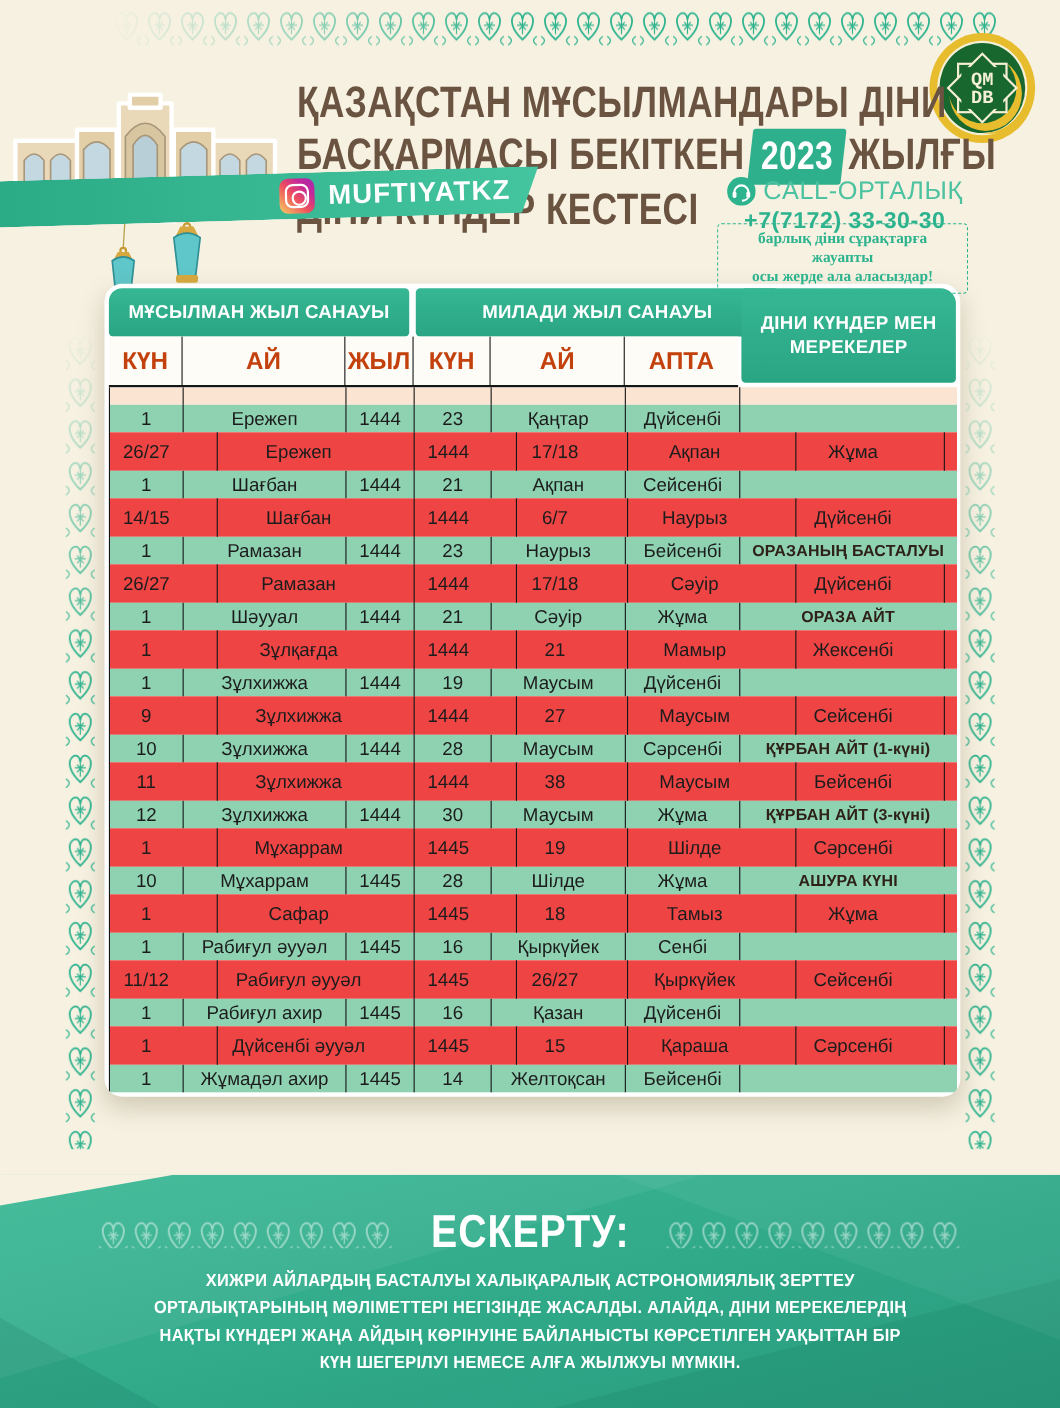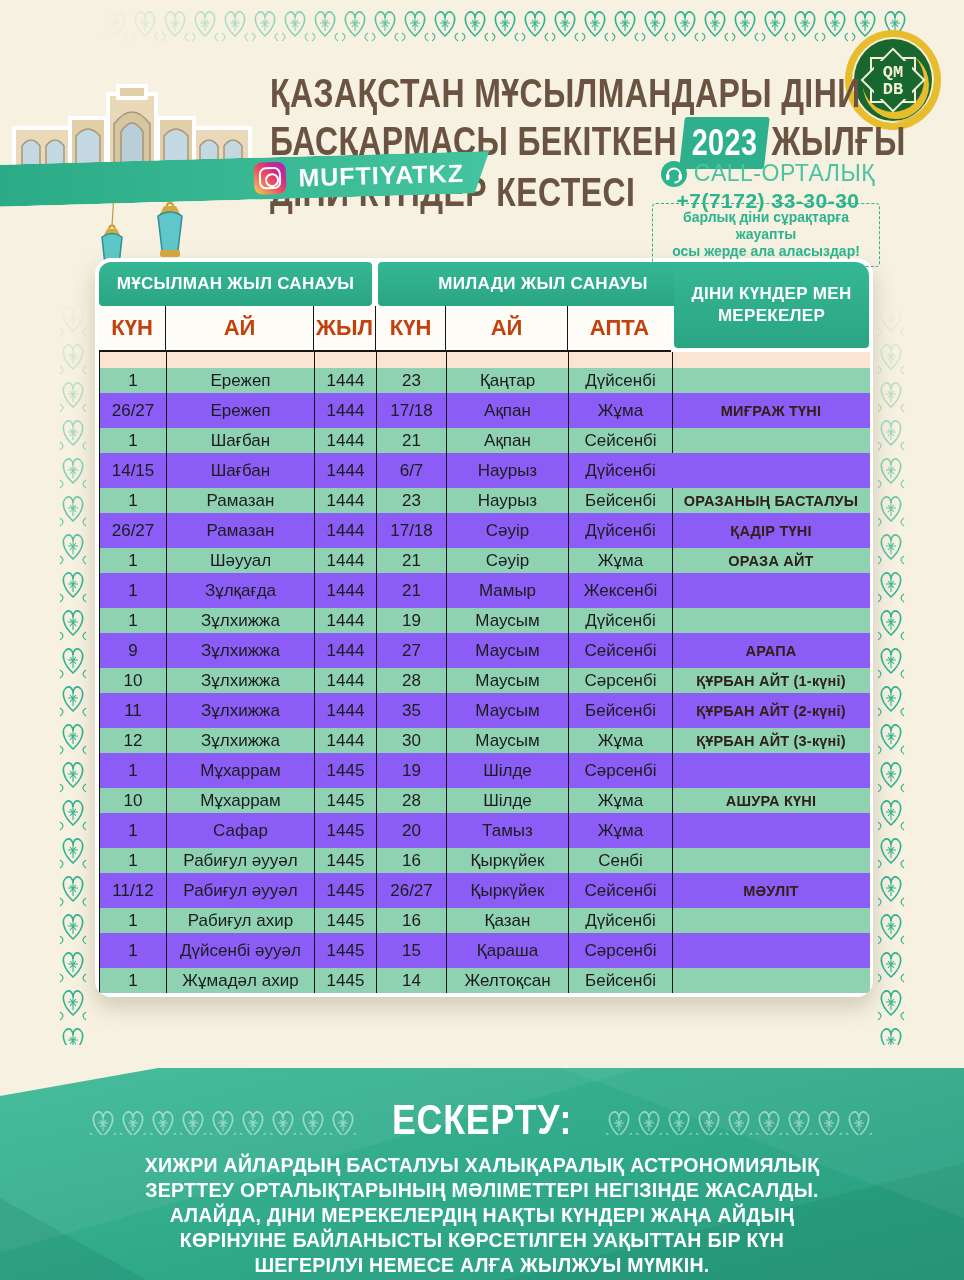--- a/index.html
+++ b/index.html
@@ -34,21 +34,21 @@
              background:linear-gradient(45deg,#f7d060 0%,#ee4f5e 45%,#c62995 72%,#a62ab5 100%); }
   .ig-icon::before { content:""; position:absolute; inset:5px; border:2px solid #fff; border-radius:7px; }
   .ig-icon::after { content:""; position:absolute; left:11px; top:11px; width:10px; height:10px; border:2px solid #fff; border-radius:50%; }
   .ribbon-text { color:#fff; font-size:25px; font-weight:700; letter-spacing:1px; }
 
   .call-block { position:absolute; left:648px; top:160px; width:240px; z-index:3; text-align:center; }
   .call-row { display:flex; align-items:center; justify-content:center; gap:7px; }
   .call-label { color:#4cc2a0; font-size:23px; letter-spacing:.5px; }
   .call-phone { color:#2db38e; font-size:21px; font-weight:700; margin-top:2px; letter-spacing:.5px; }
   .dash-note { position:absolute; left:652px; top:203px; width:228px; z-index:3;
-               border:1.6px dashed #2db38e; border-radius:4px; padding:5px 8px 6px; text-align:center; }
+               border:1.6px dashed #2db38e; border-radius:4px; padding:5px 8px 6px; text-align:center;font-family:Liberation Serif, serif; }
   .dash-note div { color:#2db38e; font-size:14px; font-weight:700; line-height:17px; }
 
   
   .card { position:absolute; left:95px; top:258px; width:778px; height:739px; z-index:2;
           background:#fff; border-radius:16px; padding:4px; overflow:hidden;
           box-shadow:0 10px 22px rgba(110,100,70,.28); }
   .thead { position:relative; height:90px; }
   .gh { position:absolute; top:0; height:44px; background:linear-gradient(180deg,#36b793,#2aa583);
         color:#fff; font-weight:700; font-size:17px; letter-spacing:.3px;
         display:flex; align-items:center; justify-content:center; text-align:center; }
@@ -58,37 +58,37 @@
   .subhead { position:absolute; left:0; top:44px; width:572px; height:46px; background:#fdfcf7;
              display:grid; grid-template-columns:66px 148px 62px 70px 122px 104px;
              border-bottom:2.2px solid #161616; }
   .subhead span { display:flex; align-items:center; justify-content:center;
                   font-size:22px; font-weight:700; color:#c2410c; }
   .subhead span + span { border-left:1.6px solid #161616; }
 
   .data-area { border-left:1.4px solid #161616; width:771px; }
   .trow { display:grid; grid-template-columns:66px 148px 62px 70px 122px 104px 197px; }
   .trow.green { background:#8ed2b2; height:25px; }
-  .trow.peach { background:#8b5cf6; height:35px; }
+  .trow.peach { background:#ef4444; height:35px;gap:31px; }
   .trow.spacer { background:#fbe5d2; height:16px; }
   .trow .c { display:flex; align-items:center; justify-content:center;
              font-size:17px; color:#1c1c1c; overflow:hidden; }
   .trow .c + .c { border-left:1.4px solid #161616; }
   .trow .c-hol { font-size:14.5px; font-weight:600; color:#2e2118; letter-spacing:.2px; }
 
   
   .footer { position:absolute; left:0; top:1052px; width:964px; height:228px; z-index:2;margin-top:16px; }
   .footer-bg { position:absolute; inset:0; }
   .footer-titlerow { position:absolute; left:0; top:28px; width:100%; display:flex;
                      align-items:center; justify-content:center; gap:16px; }
   .footer-title { color:#fff; font-size:42px; font-weight:700; letter-spacing:1px;
                   display:inline-block; transform:scaleX(.85); }
   .orn-strip { opacity:.5; }
   .footer-note { position:absolute; left:102px; top:84px; width:760px; text-align:center;
-                 color:#fff; font-size:21px; font-weight:700; line-height:25px; letter-spacing:.3px; }
+                 color:#fff; font-size:16px; font-weight:700; line-height:25px; letter-spacing:.3px; }
   .footer-note .cond2 { display:inline-block; transform:scaleX(.93); transform-origin:50% 50%; }
 </style>
 </head>
 <body>
 
 <div class="stage">
 
   <svg width="0" height="0" style="position:absolute">
     <defs>
       <g id="motifG" fill="none" stroke="#2db38e" stroke-width="1.6">
@@ -341,21 +341,21 @@
       <span class="c">28</span>
       <span class="c">Маусым</span>
       <span class="c">Сәрсенбі</span>
       <span class="c c-hol">ҚҰРБАН АЙТ (1-күні)</span>
     </div>
 
     <div class="trow peach">
       <span class="c">11</span>
       <span class="c">Зұлхижжа</span>
       <span class="c">1444</span>
-      <span class="c">35</span>
+      <span class="c">38</span>
       <span class="c">Маусым</span>
       <span class="c">Бейсенбі</span>
       <span class="c c-hol">ҚҰРБАН АЙТ (2-күні)</span>
     </div>
 
     <div class="trow green">
       <span class="c">12</span>
       <span class="c">Зұлхижжа</span>
       <span class="c">1444</span>
       <span class="c">30</span>
@@ -381,21 +381,21 @@
       <span class="c">28</span>
       <span class="c">Шілде</span>
       <span class="c">Жұма</span>
       <span class="c c-hol">АШУРА КҮНІ</span>
     </div>
 
     <div class="trow peach">
       <span class="c">1</span>
       <span class="c">Сафар</span>
       <span class="c">1445</span>
-      <span class="c">20</span>
+      <span class="c">18</span>
       <span class="c">Тамыз</span>
       <span class="c">Жұма</span>
       <span class="c c-hol"></span>
     </div>
 
     <div class="trow green">
       <span class="c">1</span>
       <span class="c">Рабиғул әууәл</span>
       <span class="c">1445</span>
       <span class="c">16</span>

